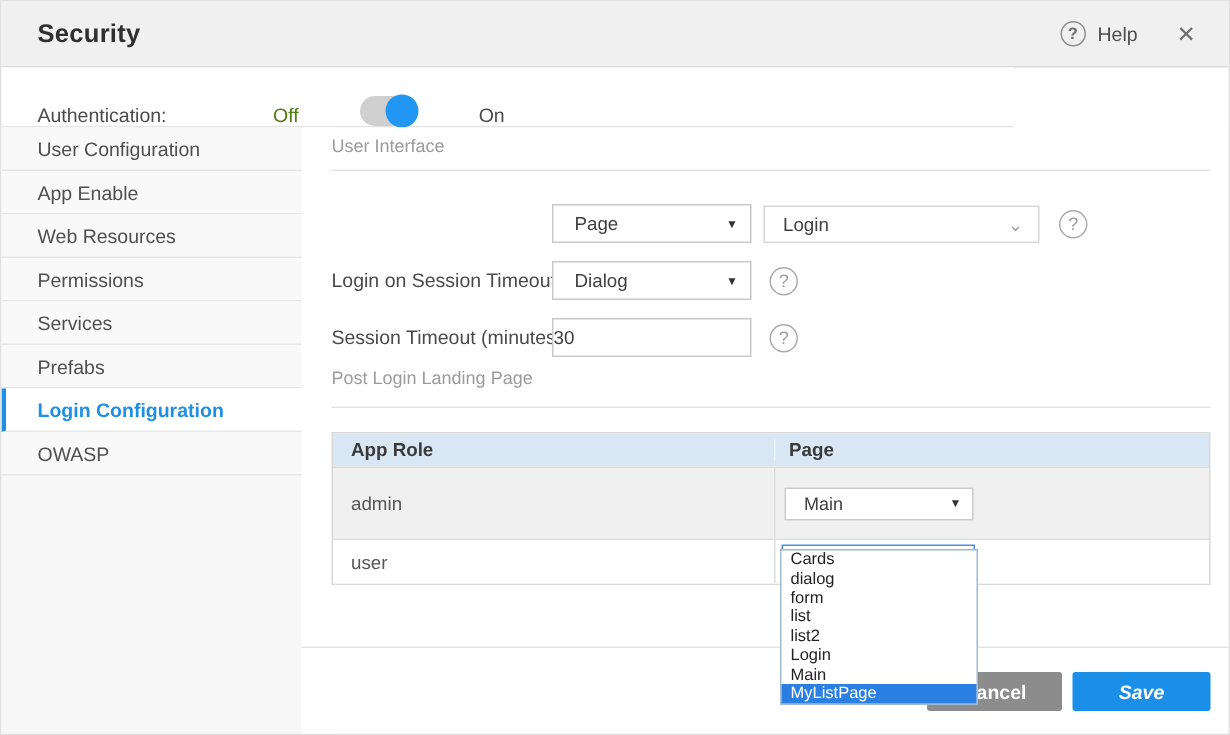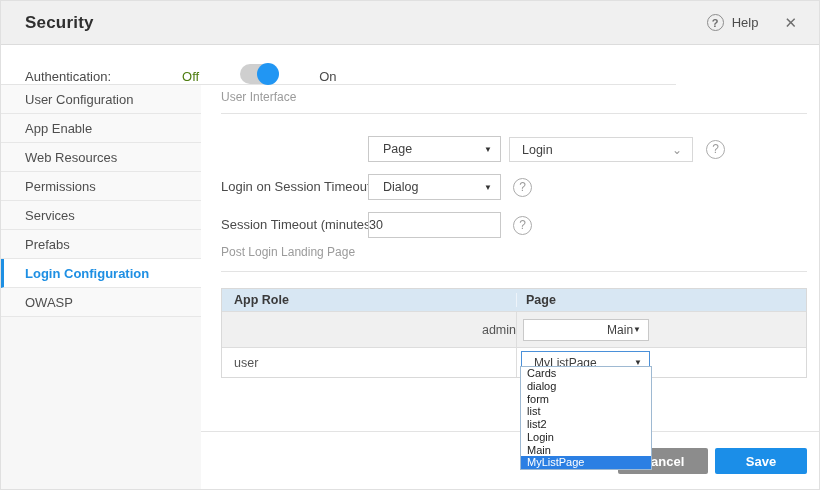--- a/index.html
+++ b/index.html
@@ -64,21 +64,21 @@
                line-height:16px; }
 
   
   .pl-table { position:absolute; left:20px; top:203px; width:586px;
               border:1px solid #d9d9d9; font-size:12.5px; }
   .tbl-head { display:flex; height:22px; background:var(--tbl-head-bg); align-items:center;
               font-weight:700; color:#3a3a3a; }
   .th-role { width:294px; padding-left:12px; }
   .th-page { flex:1; padding-left:9px; border-left:1px solid #eef4fa; }
   .tbl-row { display:flex; border-top:1px solid #ddd; align-items:center; color:#555; }
-  .row-admin { height:36px; background:#f0f0f0;text-align:right; }
+  .row-admin { height:48px; background:#f0f0f0; }
   .row-user  { height:30px; background:#fff; }
   .td-role { width:294px; padding-left:12px; }
   .td-page { flex:1; border-left:1px solid #ddd; align-self:stretch;
              display:flex; align-items:center; }
   .cell-sel { position:relative; margin-left:6px; width:126px; height:22px;
               border:1px solid #c9c9c9; background:#fff; display:flex; align-items:center;
               font-size:12px; color:#3f3f3f; cursor:pointer; }
   .cell-sel .txt { padding-left:12px; flex:1; }
   .cell-sel .arr { font-size:8px; color:#333; padding-right:7px; }
   .cell-sel.focused { margin-left:4px; width:129px; height:23px; border:1px solid #4a90d9; }
@@ -181,21 +181,21 @@
           <div class="cell-sel focused">
             <span class="txt">MyListPage</span>
             <span class="arr">▼</span>
           </div>
         </div>
       </div>
     </div>
 
     <div class="footer-rule"></div>
     <button class="btn btn-cancel" style="background: rgb(140, 140, 140);">Cancel</button>
-    <button class="btn btn-save" style="background: rgb(27, 142, 232);">Save</button>
+    <button class="btn btn-save" style="background: rgb(27, 142, 232); font-style: italic;">Save</button>
   </main>
 
   <ul class="dd-list">
     <li class="dd-opt">Cards</li>
     <li class="dd-opt">dialog</li>
     <li class="dd-opt">form</li>
     <li class="dd-opt">list</li>
     <li class="dd-opt">list2</li>
     <li class="dd-opt">Login</li>
     <li class="dd-opt">Main</li>

